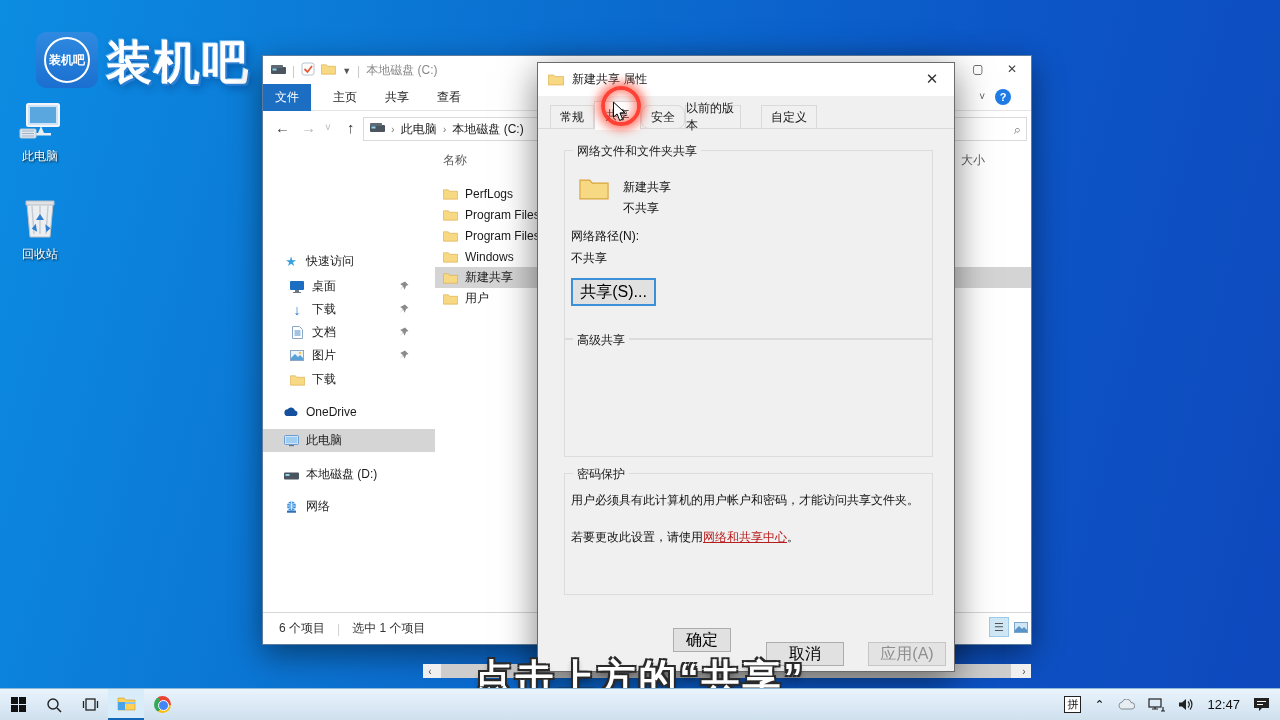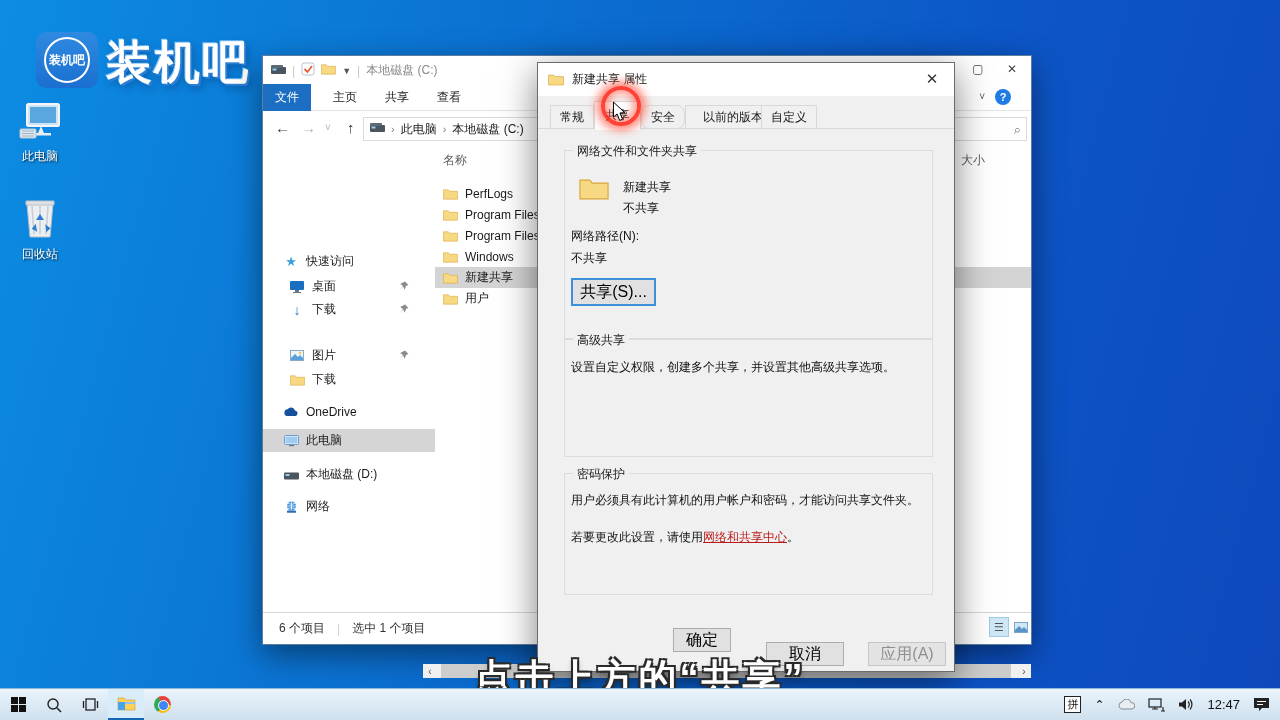--- a/index.html
+++ b/index.html
@@ -239,20 +239,34 @@
         </div>
         <div class="side-item child" style="top:150px;padding-left:26px;">
           <span class="ic" style="color:#1e78d0;font-weight:bold;font-size:14px;">↓</span>
           <span>下载</span>
           <span class="pin">
             <svg width="10" height="10" viewBox="0 0 10 10">
                 <path d="M6 0.5 L9.5 4 L7.2 4.8 L5.6 8.8 L4.2 5.4 L0.8 9 L4 5 L1.2 3 Z" fill="#8b8b8b"></path>
               </svg>
           </span>
         </div>
+        <div class="side-item child" style="top:173px;padding-left:26px;">
+          <span class="ic">
+            <svg width="11" height="13" viewBox="0 0 11 13">
+                <path d="M0.5 0.5 h7 l3 3 v9 h-10z" fill="#fff" stroke="#8aa8c4"></path>
+                <path d="M2.5 5 h6 M2.5 7 h6 M2.5 9 h6" stroke="#4a89c8" stroke-width="1"></path>
+              </svg>
+          </span>
+          <span>文档</span>
+          <span class="pin">
+            <svg width="10" height="10" viewBox="0 0 10 10">
+                <path d="M6 0.5 L9.5 4 L7.2 4.8 L5.6 8.8 L4.2 5.4 L0.8 9 L4 5 L1.2 3 Z" fill="#8b8b8b"></path>
+              </svg>
+          </span>
+        </div>
         <div class="side-item child" style="top:196px;padding-left:26px;">
           <span class="ic">
             <svg width="14" height="11" viewBox="0 0 14 11">
                 <rect x="0.5" y="0.5" width="13" height="10" fill="#eaf4fb" stroke="#8aa8c4"></rect>
                 <path d="M1 8 l4-4 3 3 2-2 3 3 v2 h-12z" fill="#58a0d8"></path>
                 <circle cx="10" cy="3" r="1.3" fill="#f4c84a"></circle>
               </svg>
           </span>
           <span>图片</span>
           <span class="pin">
@@ -379,40 +393,39 @@
         </svg>
       <span>新建共享 属性</span>
     </div>
     <div class="dl-close abs">✕</div>
 
     <div class="abs dl-tabsrow">
       <div class="baseline"></div>
       <div class="dtab" style="left:12px;width:44px;">常规</div>
       <div class="dtab active" style="left:56px;width:47px;">共享</div>
       <div class="dtab" style="left:103px;width:44px;border-radius:8px;">安全</div>
-      <div class="dtab" style="left:147px;width:96px;font-family:Liberation Serif, serif;">以前的版本</div>
+      <div class="dtab" style="left:147px;width:56px;font-family:Liberation Serif, serif;">以前的版本</div>
       <div class="dtab" style="left:223px;width:56px;">自定义</div>
     </div>
 
     <div class="groupbox" style="top:87px;height:189px;">
       <span class="gb-title">网络文件和文件夹共享</span>
     </div>
     <svg class="abs" style="left:41px;top:113px;" width="30" height="25" viewBox="0 0 16 12">
         <path d="M.5 1.5 h5.2 l1.4 1.6 h8.4 v8.4 H.5z" fill="#f8d983" stroke="#d9a43a" stroke-width=".6"></path>
       </svg>
     <div class="dl-text" style="left:85px;top:116px;">新建共享</div>
     <div class="dl-text" style="left:85px;top:137px;">不共享</div>
     <div class="dl-text" style="left:33px;top:165px;">网络路径(N):</div>
     <div class="dl-text" style="left:33px;top:187px;">不共享</div>
     <div class="btn focus" style="left:33px;top:215px;width:85px;height:28px;">共享(S)...</div>
 
     <div class="groupbox" style="top:276px;height:118px;">
       <span class="gb-title">高级共享</span>
     </div>
-    <div class="dl-text" style="left:33px;top:296px;width:350px;">设置自定义权限，创建多个共享，并设置其他高级共享选项。</div>
 
     <div class="groupbox" style="top:410px;height:122px;">
       <span class="gb-title">密码保护</span>
     </div>
     <div class="dl-text" style="left:33px;top:428px;width:356px;line-height:1.5;">用户必须具有此计算机的用户帐户和密码，才能访问共享文件夹。</div>
     <div class="dl-text" style="left:33px;top:466px;width:356px;">
       <span>若要更改此设置，请使用</span><span class="link">网络和共享中心</span><span>。</span>
     </div>
 
     <div class="btn" style="left:135px;top:565px;width:58px;height:24px;text-align:right;">确定</div>

